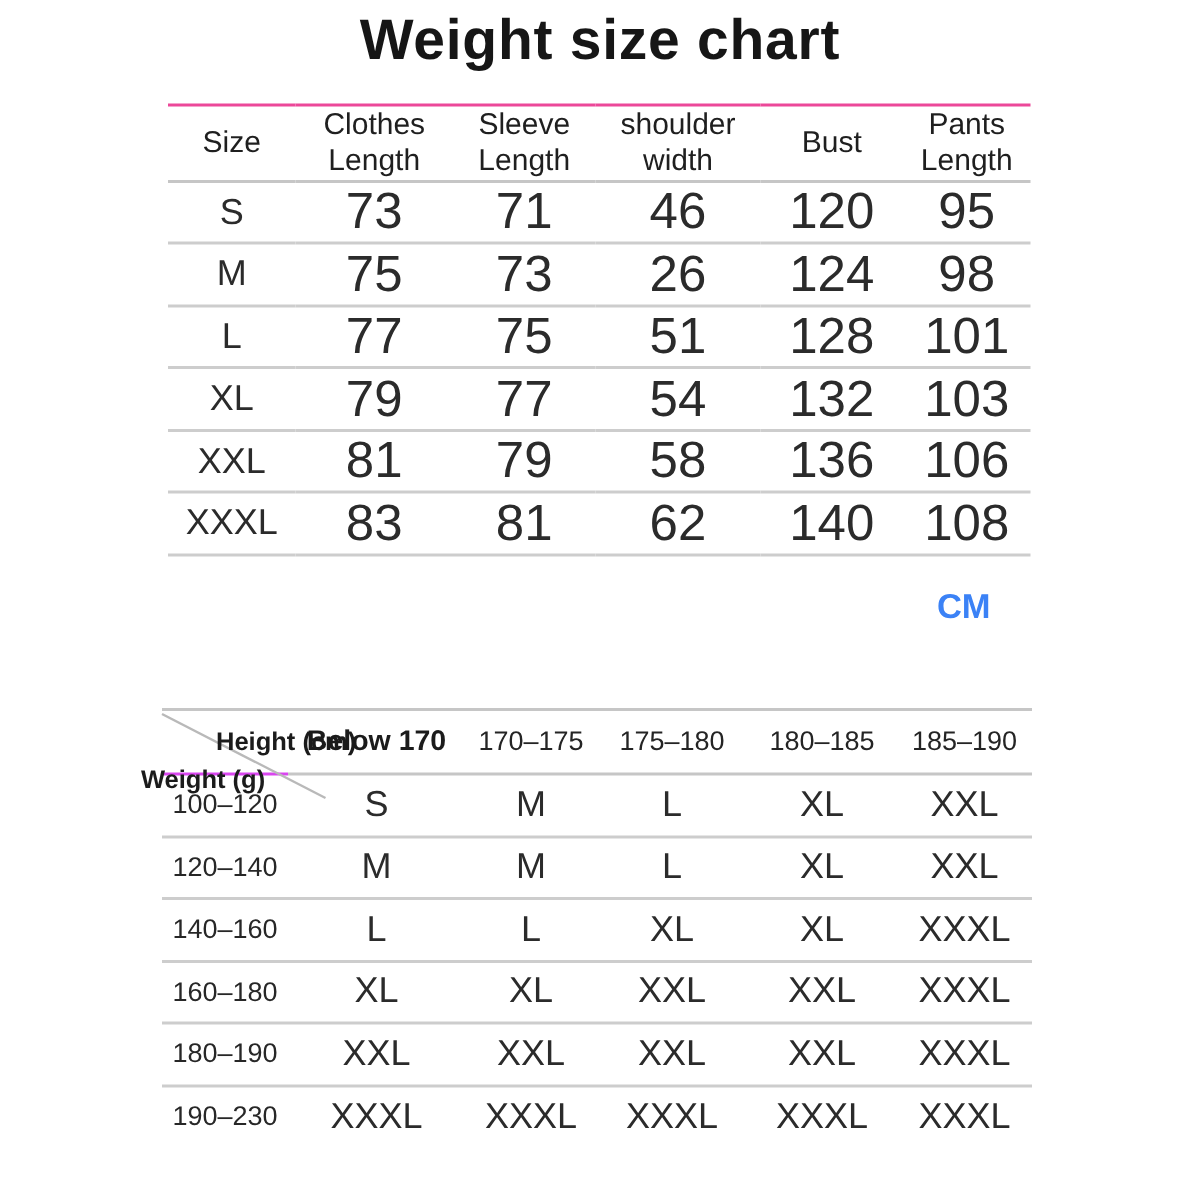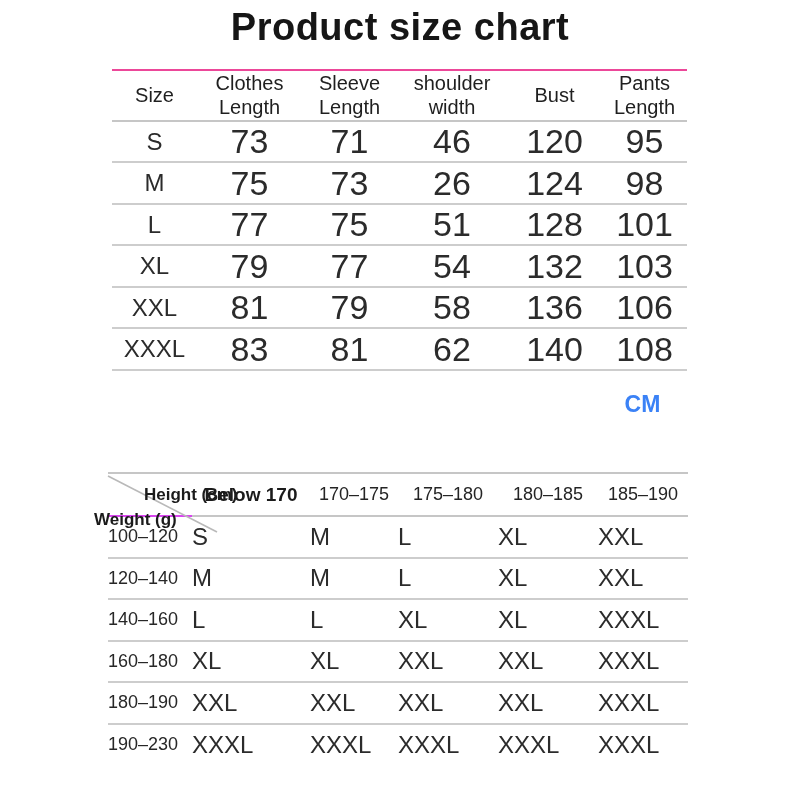--- a/index.html
+++ b/index.html
@@ -51,21 +51,21 @@
     height: 43px; vertical-align: middle; text-align: center;
     font-weight: 400; font-size: 18px; color: #242424;
     border-bottom: 2px solid #c6c6c6; padding: 0;
   }
   #fit-table th.col-head.first-col { font-weight: 700; font-size: 19px; color: #1b1b1b; }
   #fit-table th.corner {
     position: relative; overflow: visible;
     border-bottom: 2px solid #d946ef; padding: 0; text-align: center;
   }
   #fit-table td {
-    height: 41.5px; vertical-align: middle; 
+    height: 41.5px; vertical-align: middle; text-align: center;
     font-size: 24px; color: #2b2b2b;
     border-bottom: 2px solid #cdcdcd; padding: 0;
   }
   #fit-table tr:last-child td { border-bottom: none; }
   #fit-table td.weight-col { font-size: 18px; color: #272727; }
 
   .corner-diagonal { position: absolute; left: 0; top: 1px; overflow: visible; }
   .corner-height-label {
     position: absolute; left: 36px; top: 11px;
     font-weight: 700; font-size: 17px; white-space: nowrap; color: #1b1b1b;
@@ -73,21 +73,21 @@
   .corner-weight-label {
     position: absolute; left: -14px; top: 36px;
     font-weight: 700; font-size: 17px; white-space: nowrap; color: #1b1b1b;
   }
 </style>
 </head>
 <body>
 
 <div id="page">
 
-  <div class="page-title">Product size chart</div>
+  <div class="page-title">Weight size chart</div>
 
   <table id="size-table">
     <colgroup>
       <col style="width:85px">
         <col style="width:105px">
         <col style="width:95px">
       <col style="width:110px">
         <col style="width:95px">
         <col style="width:85px">
     </colgroup>

